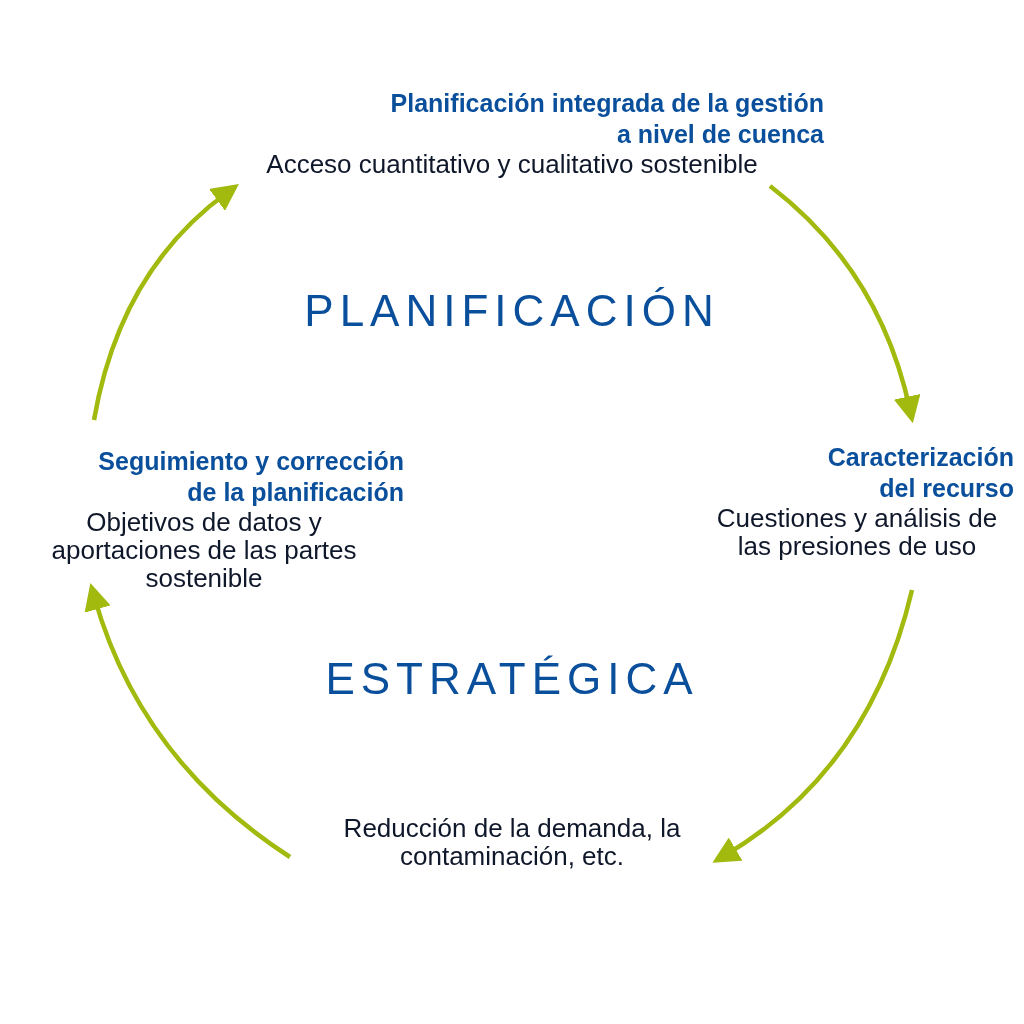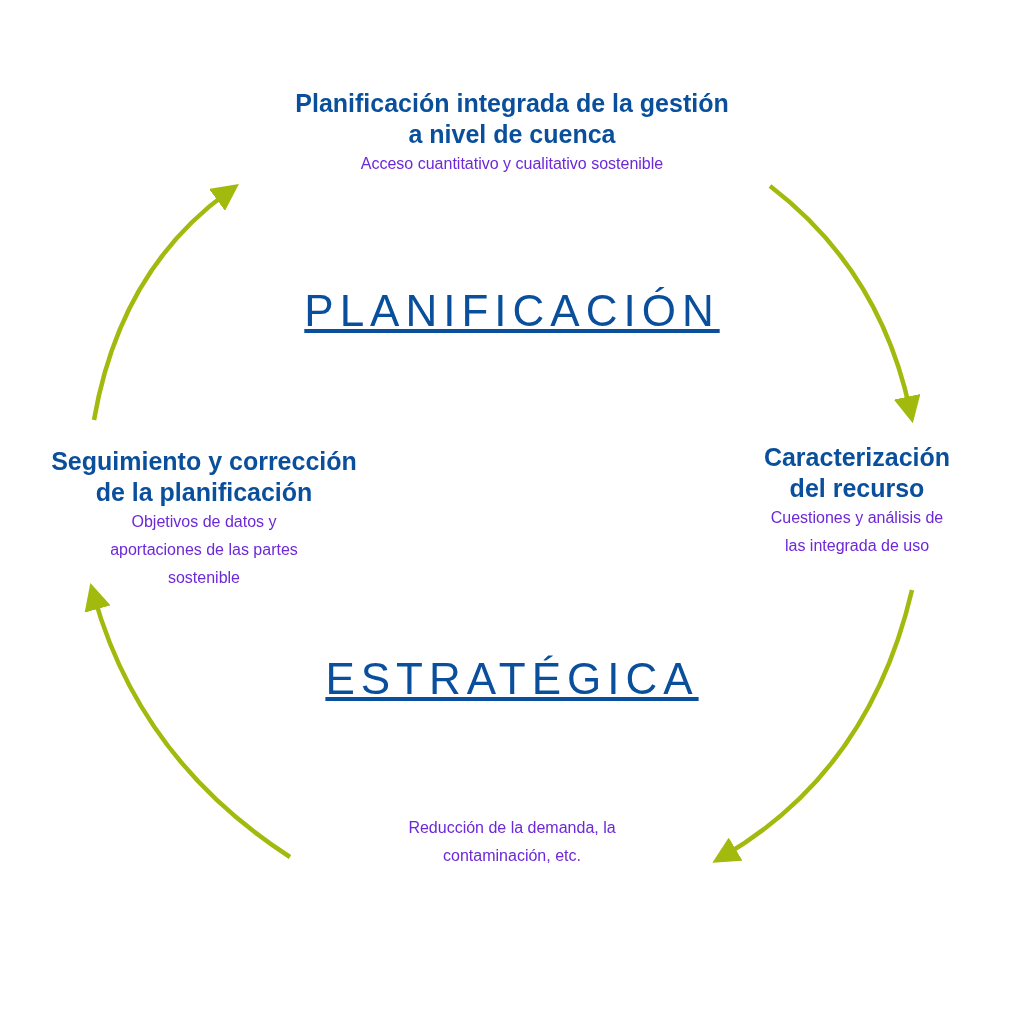--- a/index.html
+++ b/index.html
@@ -1,21 +1,21 @@
 <!DOCTYPE html>
 <html><head>
   <meta charset="utf-8">
   <style>
     html, body { margin: 0; padding: 0; background: #ffffff; }
     body { width: 1024px; height: 1024px; position: relative; overflow: hidden; font-family: "Liberation Sans", "DejaVu Sans", sans-serif; }
     .arrows { position: absolute; left: 0; top: 0; width: 1024px; height: 1024px; }
     .node { position: absolute; text-align: center; }
-    .node .title { color: #0a4f9c; font-weight: bold; font-size: 25px; line-height: 31px; }
-    .node .sub { color: #6d28d9; font-size: 16px; line-height: 28px; }
-    .center { position: absolute; left: 0; width: 1024px; text-align: center; color: #0a4f9c; font-size: 44px; letter-spacing: 6px; font-weight: normal; text-decoration: underline; }
+    .node .title { color: #0a4f9c; font-weight: bold; font-size: 25px; line-height: 31px; text-align: right; }
+    .node .sub { color: #0f172a; font-size: 26px; line-height: 28px; }
+    .center { position: absolute; left: 0; width: 1024px; text-align: center; color: #0a4f9c; font-size: 44px; letter-spacing: 6px; font-weight: normal; }
   </style>
 </head>
 <body>
 
 <svg class="arrows" viewBox="0 0 1024 1024" xmlns="http://www.w3.org/2000/svg">
   <defs>
     <marker id="ah" markerWidth="6" markerHeight="6" refX="3" refY="3" orient="auto" markerUnits="strokeWidth">
       <path d="M0,0 L6,3 L0,6 Z" fill="#a2b90d"></path>
     </marker>
   </defs>
@@ -31,21 +31,21 @@
   <div class="sub">Acceso cuantitativo y cualitativo sostenible</div>
 </div>
 
 <div class="center" style="top:286px;">PLANIFICACIÓN</div>
 <div class="center" style="top:654px;">ESTRATÉGICA</div>
 
 <div class="node" style="left:700px; top:442px; width:314px;">
   <div class="title">Caracterización</div>
   <div class="title">del recurso</div>
   <div class="sub">Cuestiones y análisis de</div>
-  <div class="sub">las integrada de uso</div>
+  <div class="sub">las presiones de uso</div>
 </div>
 
 <div class="node" style="left:4px; top:446px; width:400px;">
   <div class="title">Seguimiento y corrección</div>
   <div class="title">de la planificación</div>
   <div class="sub">Objetivos de datos y</div>
   <div class="sub">aportaciones de las partes</div>
   <div class="sub">sostenible</div>
 </div>
 

